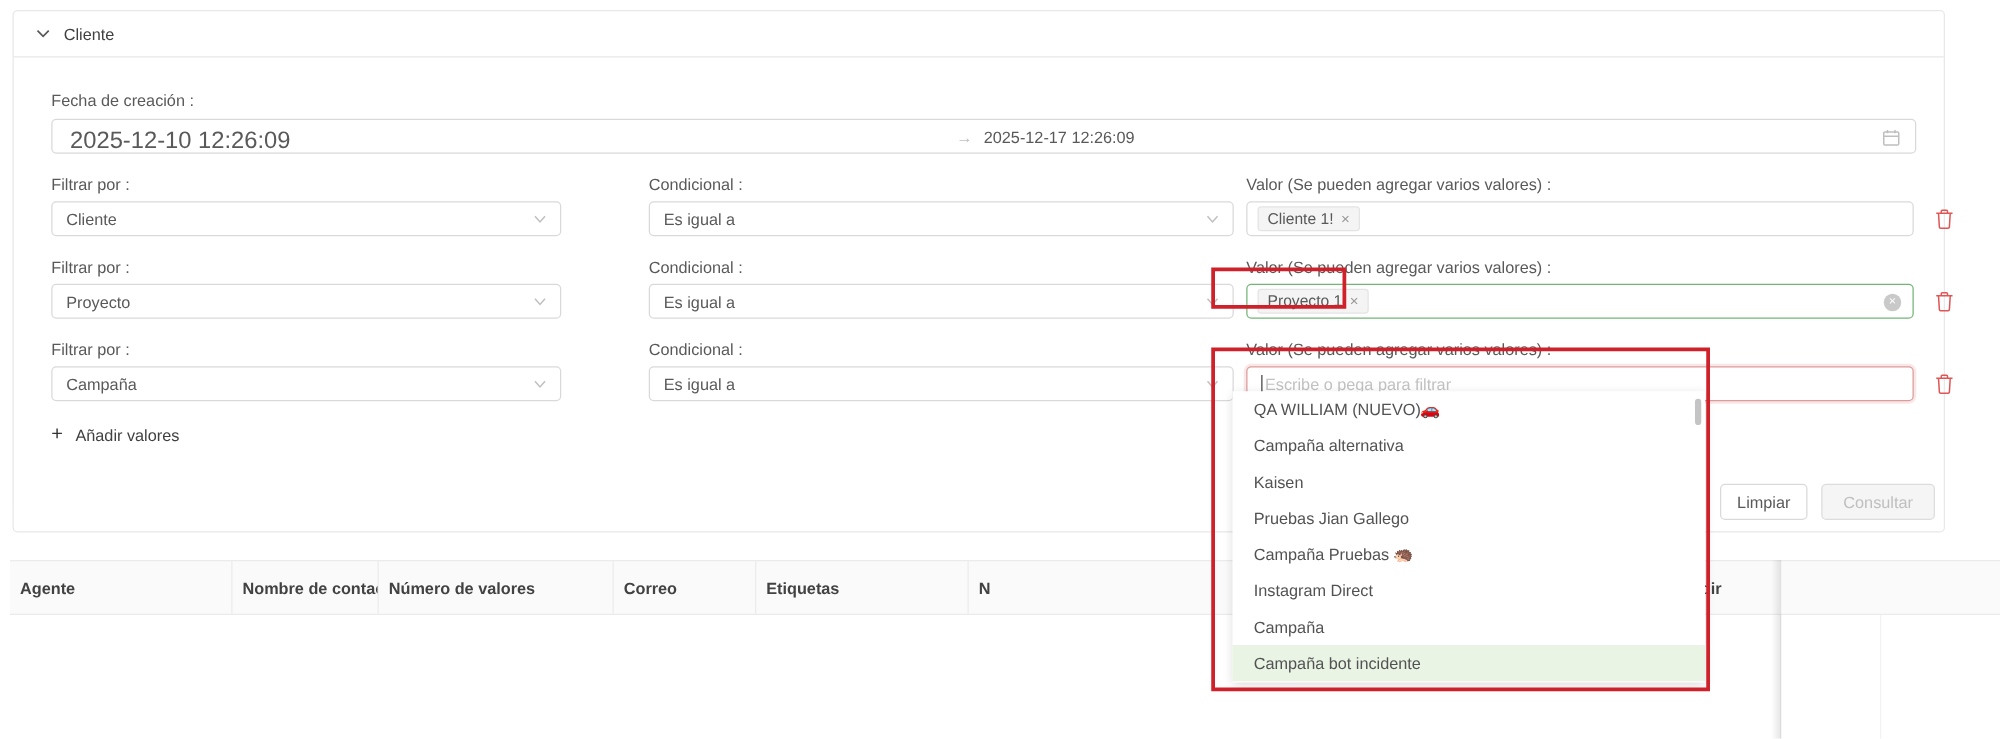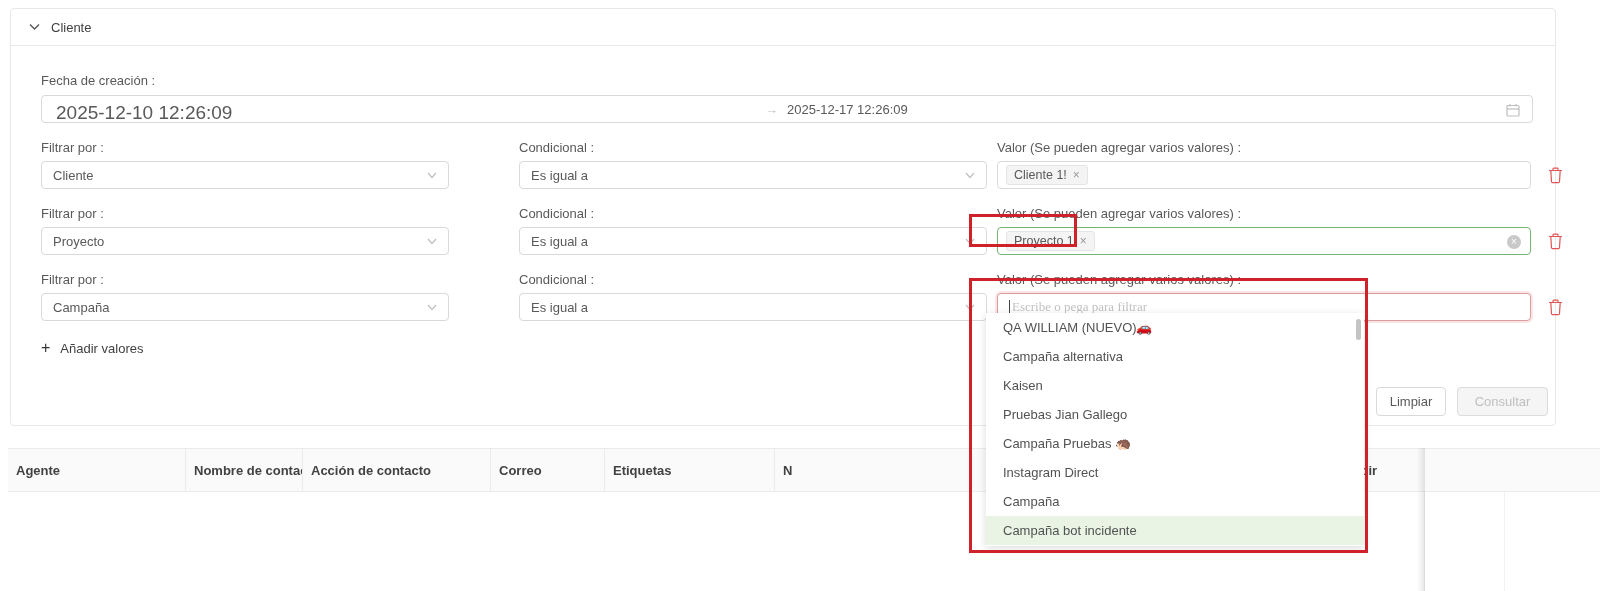--- a/index.html
+++ b/index.html
@@ -35,21 +35,21 @@
 
   .val.green { border-color:#74b576; }
   .val.error { border-color:#de9b9b; box-shadow:0 0 0 2px rgba(222,120,120,0.18); }
 
   .tag { margin-left:8px; display:inline-flex; align-items:center; gap:6px; background:#f4f4f4; border:1px solid #e4e4e4; border-radius:3px; padding:2px 7px; font-size:12.5px; color:#595959; white-space:nowrap; }
   .tag .x { color:#979797; font-size:12px; cursor:pointer; }
 
   .clear-circle { position:absolute; right:9px; top:7px; width:14px; height:14px; border-radius:50%; background:#c9c9c9; color:#fff; font-size:10px; line-height:14px; text-align:center; cursor:pointer; }
 
   .caret { display:inline-block; width:1px; height:15px; background:#444; margin-left:11px; }
-  .placeholder { color:#c2c2c2; margin-left:2px; font-size:13px;font-family:Liberation Serif, serif; }
+  .placeholder { color:#c2c2c2; margin-left:2px; font-size:13px; }
 
   .trash { position:absolute; left:1537px; cursor:pointer; }
   .t1 { top:158px; } .t2 { top:224px; } .t3 { top:290px; }
 
   .add-filter { position:absolute; left:30px; top:330px; display:flex; align-items:center; gap:10px; cursor:pointer; }
   .add-filter .plus { font-size:16px; color:#333; font-weight:400; }
   .add-filter .txt { font-size:13px; color:#404040; }
 
   .btn { position:absolute; top:378px; height:29px; border-radius:4px; font-size:13px; display:flex; align-items:center; justify-content:center; cursor:pointer; }
   .btn-clear { left:1365px; width:70px; background:#fff; border:1px solid #d9d9d9; color:#595959; }
@@ -210,21 +210,21 @@
     </div>
 
     <div class="btn btn-clear">Limpiar</div>
     <div class="btn btn-query">Consultar</div>
   </div>
 
   <div class="table">
     <div class="thead">
       <div class="th c2">Agente</div>
       <div class="th c3">Nombre de contacto</div>
-      <div class="th c4">Acción de contacto</div>
+      <div class="th c4">Número de valores</div>
       <div class="th c5">Correo</div>
       <div class="th c6">Etiquetas</div>
       <div class="th c7">N</div>
       <div class="th c8">Estado</div>
       <div class="th c9">Añadir</div>
     </div>
     <div class="tbody">
       <div class="body-sep" style="left:1416px;"></div>
       <div class="body-sep" style="left:1496px;"></div>
     </div>

